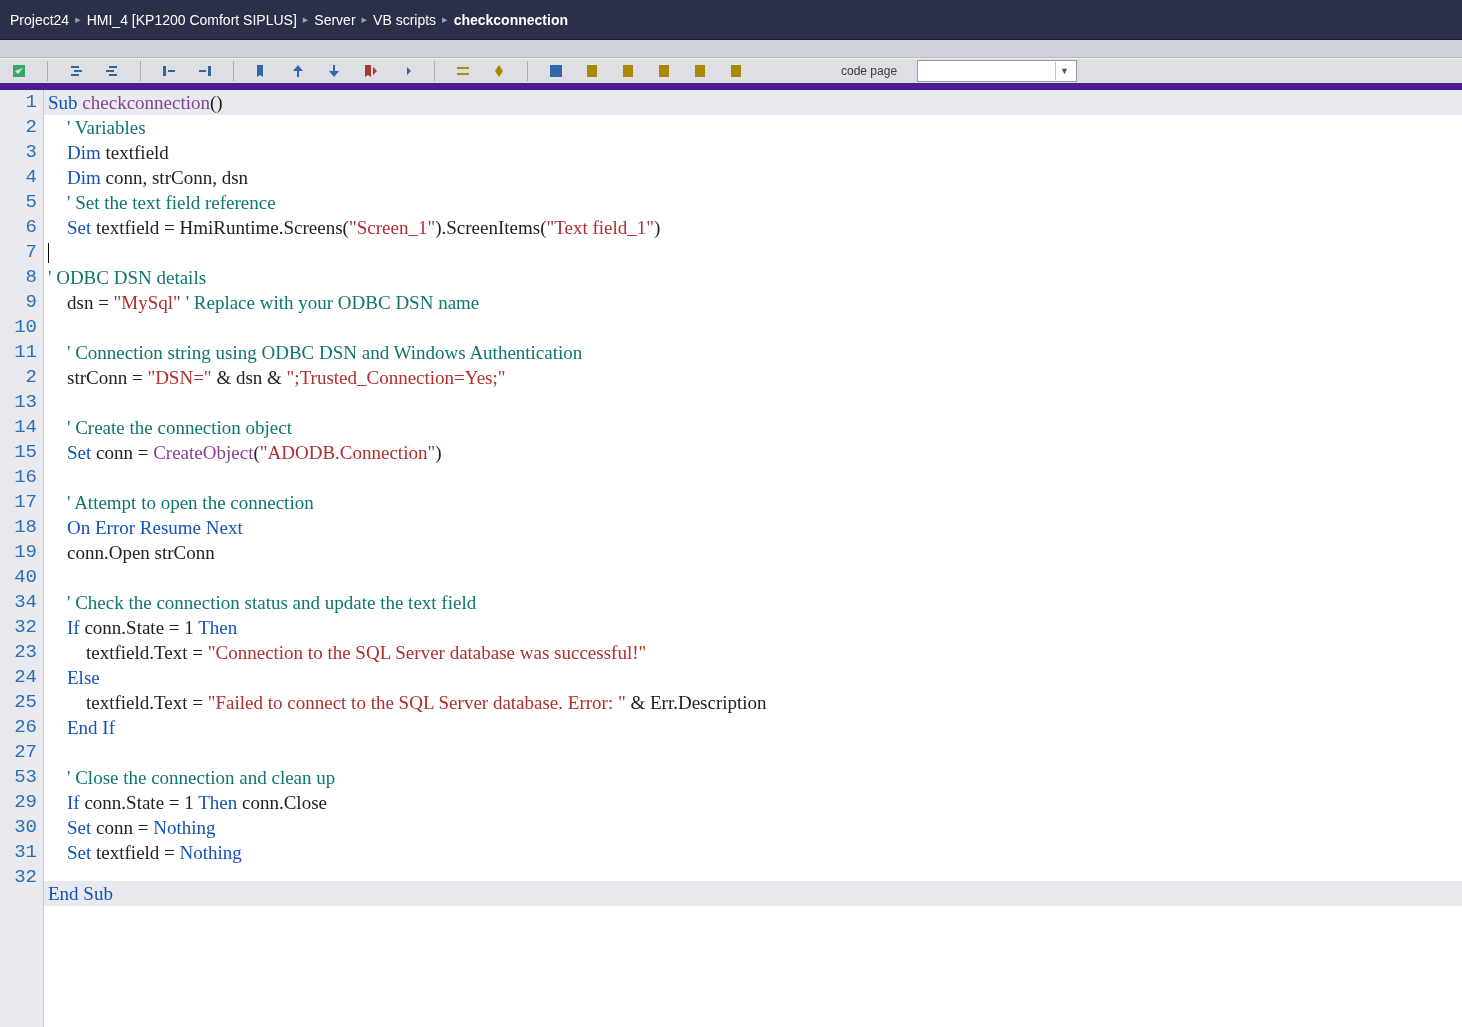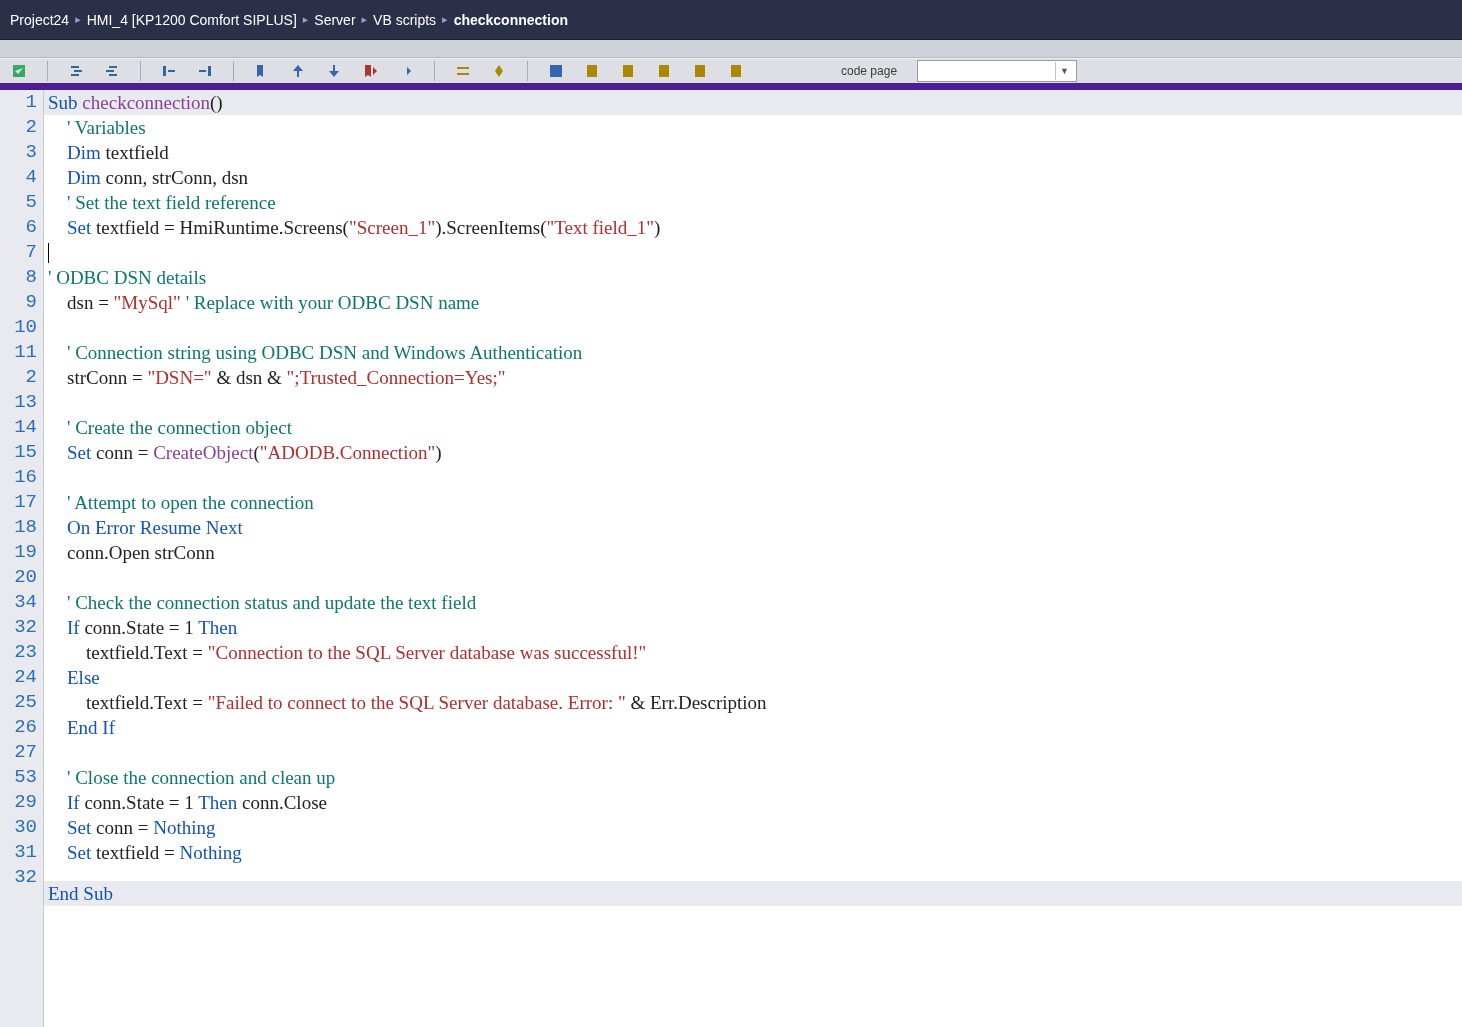--- a/index.html
+++ b/index.html
@@ -260,21 +260,21 @@
       <div>10</div>
       <div>11</div>
       <div>2</div>
       <div>13</div>
       <div>14</div>
       <div>15</div>
       <div>16</div>
       <div>17</div>
       <div>18</div>
       <div>19</div>
-      <div>20</div>
+      <div>40</div>
       <div>34</div>
       <div>32</div>
       <div>23</div>
       <div>24</div>
       <div>25</div>
       <div>26</div>
       <div>27</div>
       <div>53</div>
       <div>29</div>
       <div>30</div>

